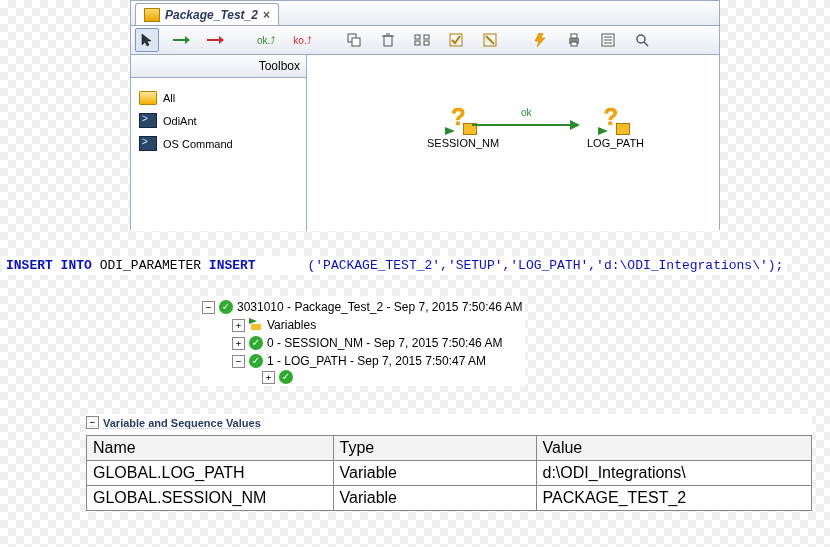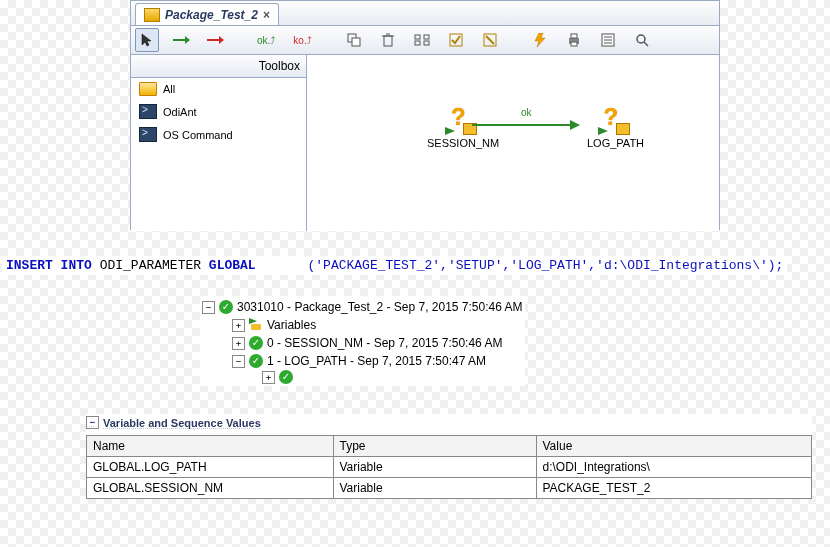--- a/index.html
+++ b/index.html
@@ -83,20 +83,21 @@
   .toolbox-head {
     padding: 4px 6px;
     background: linear-gradient(#fdfdfd,#e6ebf3);
     border-bottom: 1px solid #9aa9c4;
     font-size: 12px;
   }
   .toolbox-list {
     flex: 1;
     overflow: auto;
     background: #fff;
+    margin-top: 9px;
   }
   .tb-item {
     display: flex;
     align-items: center;
     gap: 6px;
     padding: 4px 8px;
     cursor: pointer;
   }
   .canvas {
     flex: 1;
@@ -184,21 +185,21 @@
   table.values {
     border-collapse: collapse;
     width: 100%;
     margin-top: 4px;
   }
   table.values th, table.values td {
     border: 1px solid #888;
     padding: 3px 6px;
     text-align: left;
     font-weight: normal;
-    font-size: 12px;
+    font-size: 16px;
   }
   table.values th {
     background: #f3f3f3;
   }
   svg.iconsvg { display: block; }
   .box-icon {
     width: 16px; height: 14px;
     background: linear-gradient(#ffd76a,#e6a800);
     border: 1px solid #b08000;
     box-sizing: border-box;
@@ -405,21 +406,21 @@
           <span class="q">?</span>
             <span class="gear"></span>
             <span class="cube"></span>
         </div>
         <div>LOG_PATH</div>
       </div>
     </div>
   </div>
 </div>
 
-<div class="sql-block"><span class="kw">INSERT INTO</span><span> ODI_PARAMETER </span><span class="kw">GLOBAL</span><span class="str"> ('PACKAGE_TEST_2','SETUP','LOG_PATH','d:\ODI_Integrations\');</span></div>
+<div class="sql-block"><span class="kw">INSERT INTO</span><span> ODI_PARAMETER </span><span class="kw">INSERT</span><span class="str"> ('PACKAGE_TEST_2','SETUP','LOG_PATH','d:\ODI_Integrations\');</span></div>
 
 <div class="tree">
   <div class="tree-row">
     <span class="exp">−</span>
     <span class="tick">✓</span>
     <span>3031010 - Package_Test_2 - Sep 7, 2015 7:50:46 AM</span>
   </div>
   <div class="tree-row indent1">
     <span class="exp">+</span>
     <span class="var-icon"></span>

